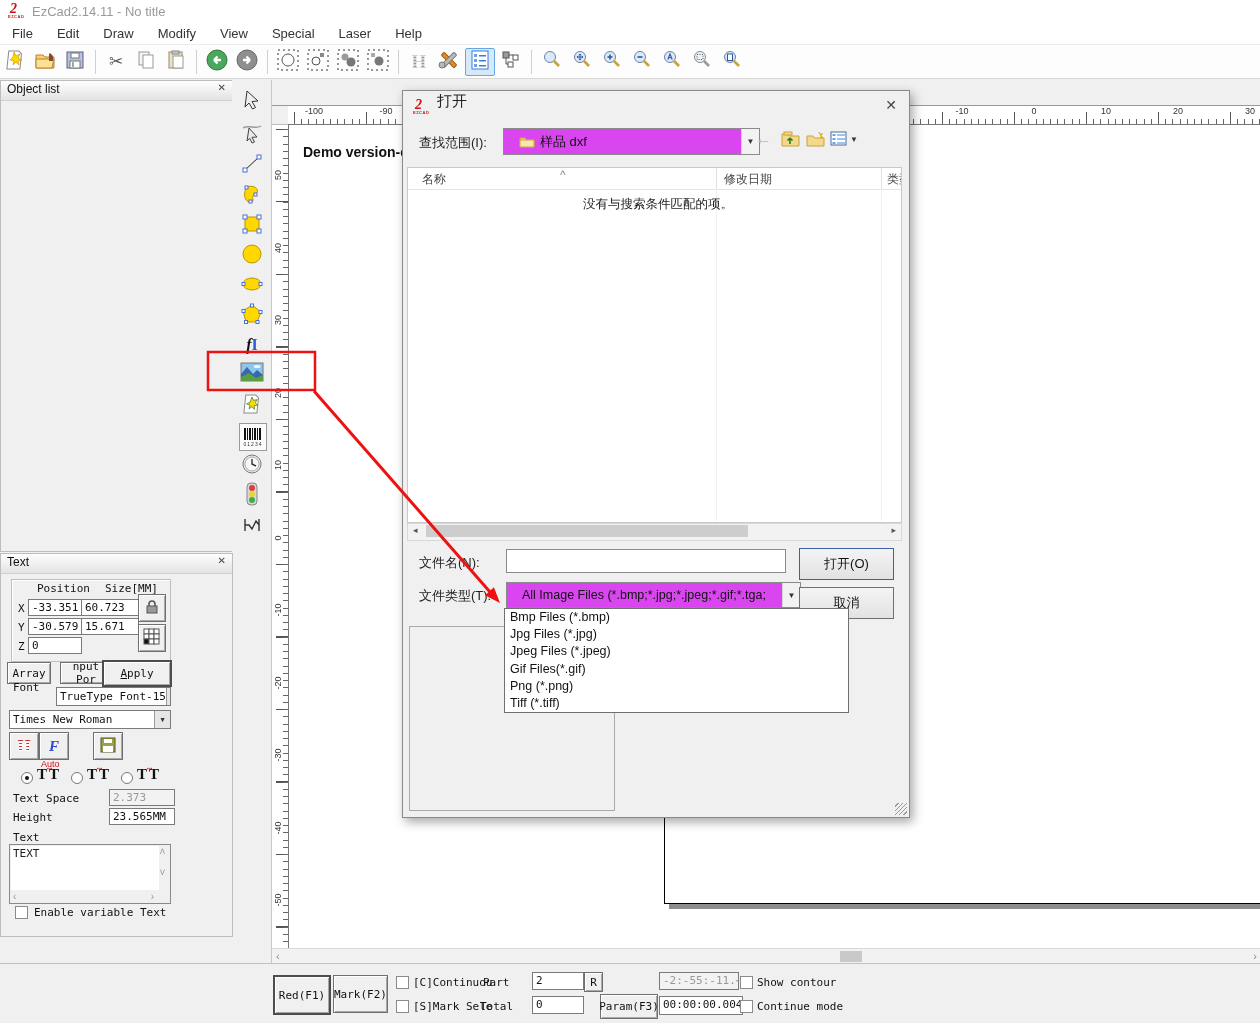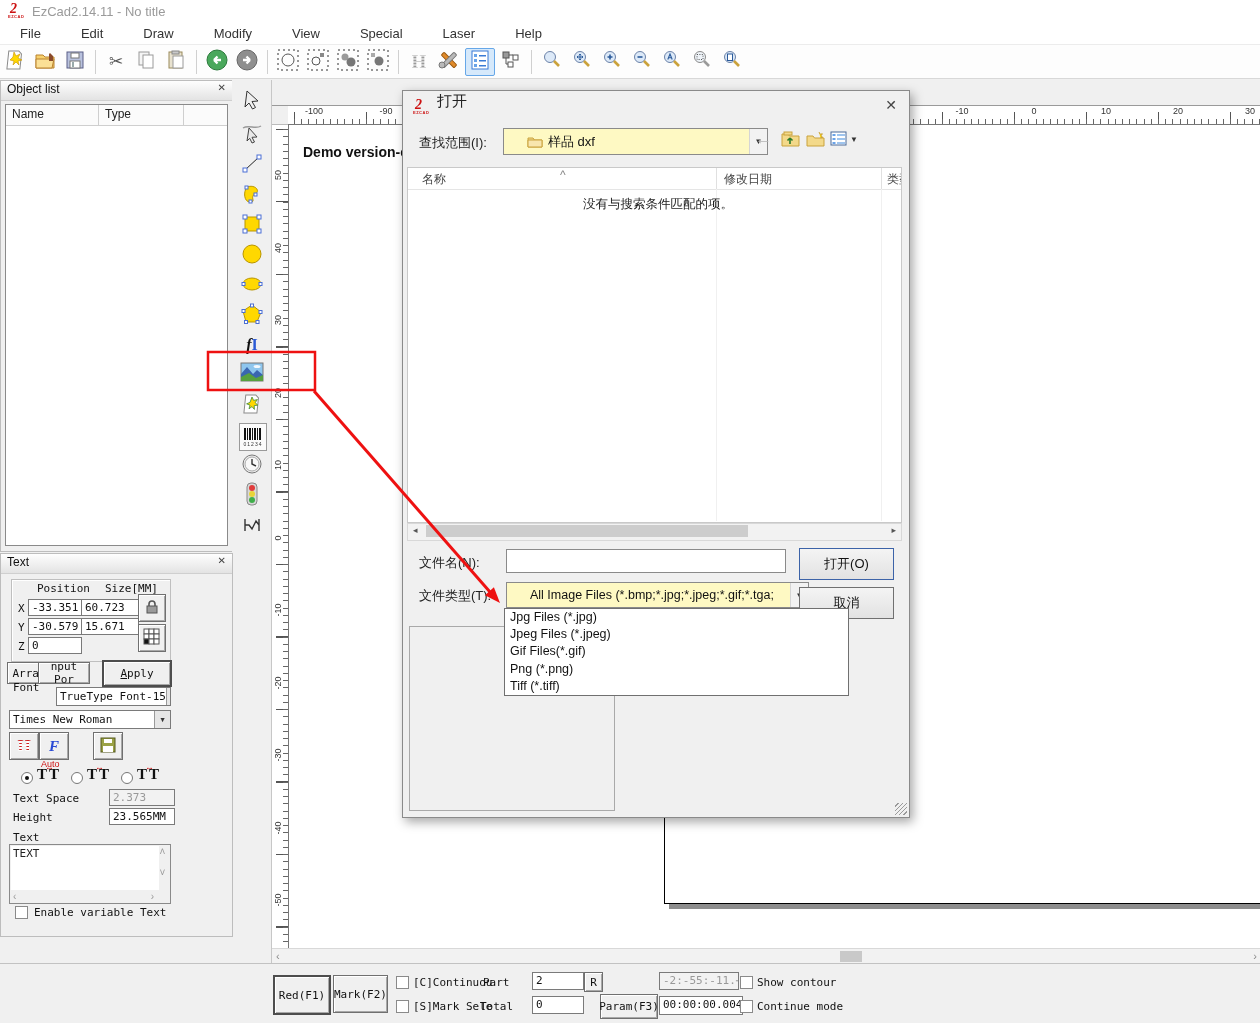--- a/index.html
+++ b/index.html
@@ -7,21 +7,21 @@
        font-family:"Liberation Sans",sans-serif;font-size:12px;color:#222}
   .abs{position:absolute}
   .mono{font-family:"DejaVu Sans Mono",monospace;font-size:11px;color:#111}
   
   #titlebar{left:0;top:0;width:1260px;height:22px;background:#fff}
   .ezlogo{display:inline-block;width:22px;height:16px;position:relative;vertical-align:middle}
   .ezlogo .n{position:absolute;left:3px;top:-3px;font:italic bold 14px "Liberation Serif",serif;color:#cc1111}
   .ezlogo .s{position:absolute;left:1px;top:10px;font:bold 4px "Liberation Sans",sans-serif;color:#cc1111;letter-spacing:.5px}
   #title-text{position:absolute;left:32px;top:4px;color:#9a9a9a;font-size:13px}
   #menubar{left:0;top:22px;width:1260px;height:22px;background:#fff;display:flex;align-items:center;border-bottom:1px solid #ececec}
-  .menu-item{padding:2px 20px;color:#333;font-size:13px}
+  .menu-item{padding:2px 12px;color:#333;font-size:13px}
   #toolbar{left:0;top:45px;width:1260px;height:33px;background:#fdfdfd;border-bottom:1px solid #d8d8d8;display:flex;align-items:center}
   .tbtn{width:28px;height:26px;margin:0 1px;display:flex;align-items:center;justify-content:center}
   .tbtn.active{background:#d6e9fb;border:1px solid #66a7e8;border-radius:2px}
   .tb-sep{width:1px;height:24px;background:#d0d0d0;margin:0 5px}
   .cuticon{font-size:17px;color:#555}
   
   .panel{background:#f0f0f0;border:1px solid #bdbdbd}
   .ptitle{height:17px;background:linear-gradient(#fefefe,#e3e3e3);border-bottom:1px solid #cfcfcf;
           font-size:12px;color:#111;padding:1px 6px;position:relative}
   .pclose{position:absolute;right:6px;top:1px;font-size:10px;color:#444}
@@ -71,22 +71,22 @@
   #canvas-hscroll{position:absolute;left:0;bottom:0;width:989px;height:15px;background:#f2f2f2;border-top:1px solid #d8d8d8;font-size:11px;color:#8a8a8a}
   #canvas-hscroll .handle{position:absolute;left:568px;top:2px;width:22px;height:11px;background:#c9c9c9}
   
   .pageline{position:absolute;background:#000}
   .pageshadow{position:absolute;background:#8d8d8d}
   
   #dialog{left:402px;top:90px;width:506px;height:726px;background:#f0f0f0;border:1px solid #8a8a8a;
           box-shadow:3px 4px 10px rgba(0,0,0,.35);z-index:5;font-size:13px}
   #dlg-title{position:absolute;left:0;top:0;width:100%;height:29px;background:#f0f0f0}
   #dlg-close{position:absolute;right:12px;top:6px;font-size:14px;color:#444}
-  .dlg-combo{position:absolute;background:#fef9c3;border:1px solid #8a8a8a;display:flex;align-items:center;
-             font-size:13px;color:#111;padding-left:23px;overflow:hidden;white-space:nowrap}
+  .dlg-combo{position:absolute;background:#d946ef;border:1px solid #8a8a8a;display:flex;align-items:center;
+             font-size:13px;color:#111;padding-left:15px;overflow:hidden;white-space:nowrap}
   .dlg-combo .arr{margin-left:auto;width:17px;align-self:stretch;display:flex;align-items:center;justify-content:center;
                   font-size:8px;color:#333;border-left:1px solid #d5d5d5;background:#f2f2f2;flex:none}
   #filelist{position:absolute;left:4px;top:76px;width:493px;height:354px;background:#fff;border:1px solid #c9c9c9}
   .flhead{position:absolute;top:0;height:21px;font-size:12px;color:#444}
   .flsep{position:absolute;top:0;width:1px;height:21px;background:#e0e0e0}
   .flbodysep{position:absolute;top:21px;width:1px;height:332px;background:#f0f0f0}
   #flempty{position:absolute;left:110px;top:28px;width:280px;text-align:center;font-size:12.5px;color:#1a1a1a}
   #flscroll{position:absolute;left:4px;top:432px;width:493px;height:16px;background:#f2f2f2;border:1px solid #d8d8d8}
   #flscroll .handle{position:absolute;left:18px;top:1px;width:322px;height:12px;background:#cdcdcd}
   .tri{position:absolute;top:1px;font-size:9px;color:#555}
@@ -349,27 +349,20 @@
     <div class="handle"></div>
     <span style="position:absolute;right:4px;top:1px">›</span>
   </div>
 </div>
 
 <div class="abs panel" id="objlist">
   <div class="ptitle">
     <span>Object list</span>
     <span class="pclose">✕</span>
   </div>
-  <div class="oltable">
-    <div class="olhead">
-      <div style="width:80px">Name</div>
-      <div style="width:72px">Type</div>
-      <div style="flex:1;border-right:none"></div>
-    </div>
-  </div>
 </div>
 
 <div class="abs" id="drawbar">
   <div class="dtool" style="top:8px">
       <span>
     <svg width="22" height="22">
           <path d="M6 2l11 10-6 .5 3.5 6-3 1.5-3.5-6L4 18z" fill="#efefef" stroke="#333"></path>
         </svg></span>
     </div>
   <div class="dtool" style="top:41px">
@@ -526,21 +519,21 @@
             <rect x="11" y="6" width="5" height="5"></rect>
             <rect x="1" y="11" width="5" height="5" fill="#111"></rect>
             <rect x="6" y="11" width="5" height="5"></rect>
             <rect x="11" y="11" width="5" height="5"></rect>
           </g>
         </svg></span>
     </div>
   <div class="btn3d" style="left:6px;top:108px;width:42px;height:20px">
       <span>Array</span>
     </div>
-  <div class="btn3d" style="left:37px;top:108px;width:50px;height:20px">
+  <div class="btn3d" style="left:59px;top:108px;width:50px;height:20px">
       <span>nput Por</span>
     </div>
   <div class="btn3d def" style="left:101px;top:106px;width:66px;height:23px">
       <span class="fl">Apply</span>
     </div>
   <span class="mono abs" style="left:12px;top:127px">Font</span>
   <div class="combo" style="left:55px;top:133px;width:110px;height:17px">
     <span>TrueType Font-15</span>
     <span class="arr">▼</span>
   </div>
@@ -687,20 +680,21 @@
   <span class="abs" style="left:16px;top:496px">文件类型(T):</span>
   <div class="dlg-combo" style="left:103px;top:491px;width:278px;height:24px;font-size:12.5px">
     <span style="overflow:hidden;white-space:nowrap">All Image Files (*.bmp;*.jpg;*.jpeg;*.gif;*.tga;</span>
     <span class="arr">▼</span>
   </div>
   <div class="dlgbtn" style="left:396px;top:496px;width:93px;height:30px">
       <span>取消</span>
     </div>
   <div id="previewbox"></div>
   <div id="dropdown">
+      <div class="dd-item">Bmp Files (*.bmp)</div>
       <div class="dd-item">Jpg Files (*.jpg)</div>
       <div class="dd-item">Jpeg Files (*.jpeg)</div>
       <div class="dd-item">Gif Files(*.gif)</div>
       <div class="dd-item">Png (*.png)</div>
       <div class="dd-item">Tiff (*.tiff)</div>
     </div>
   <div id="grip"></div>
 </div>
 
 <svg id="overlay">

